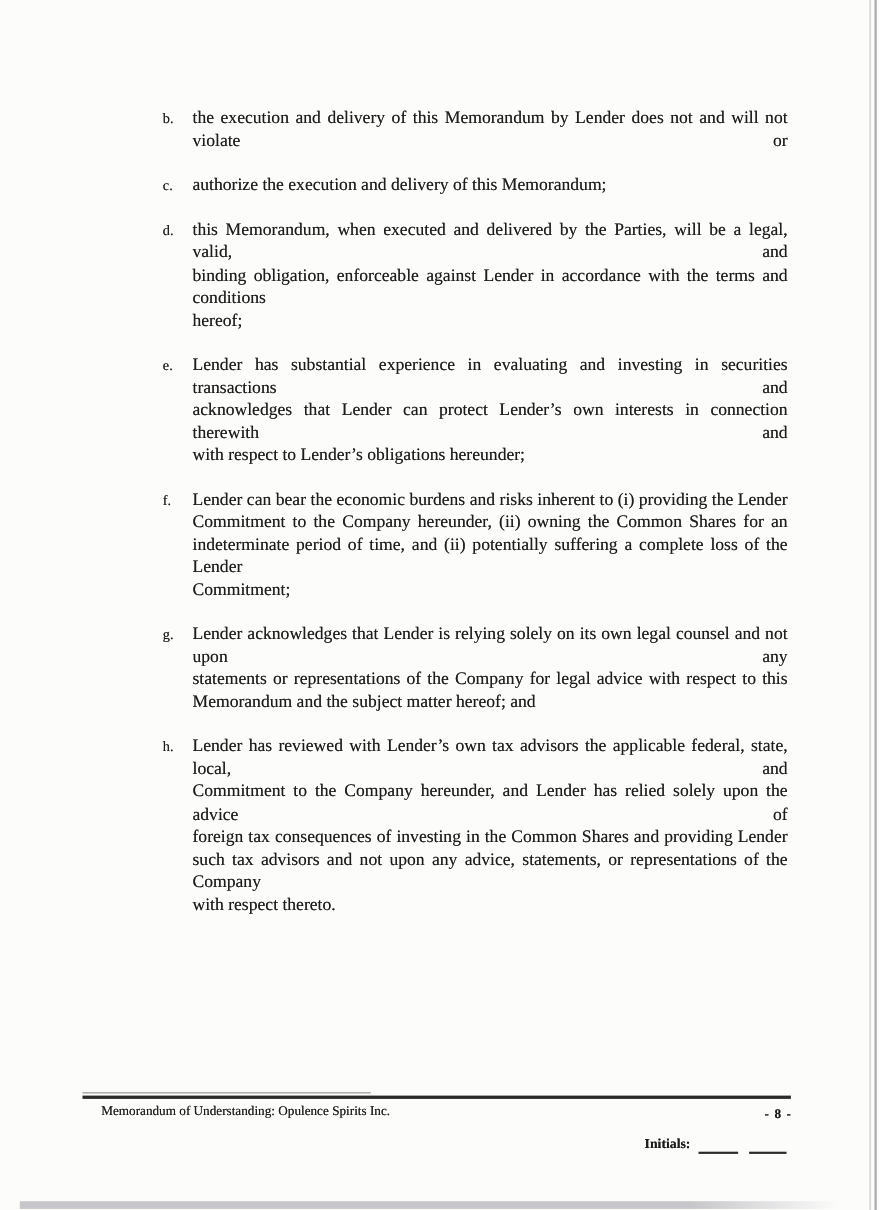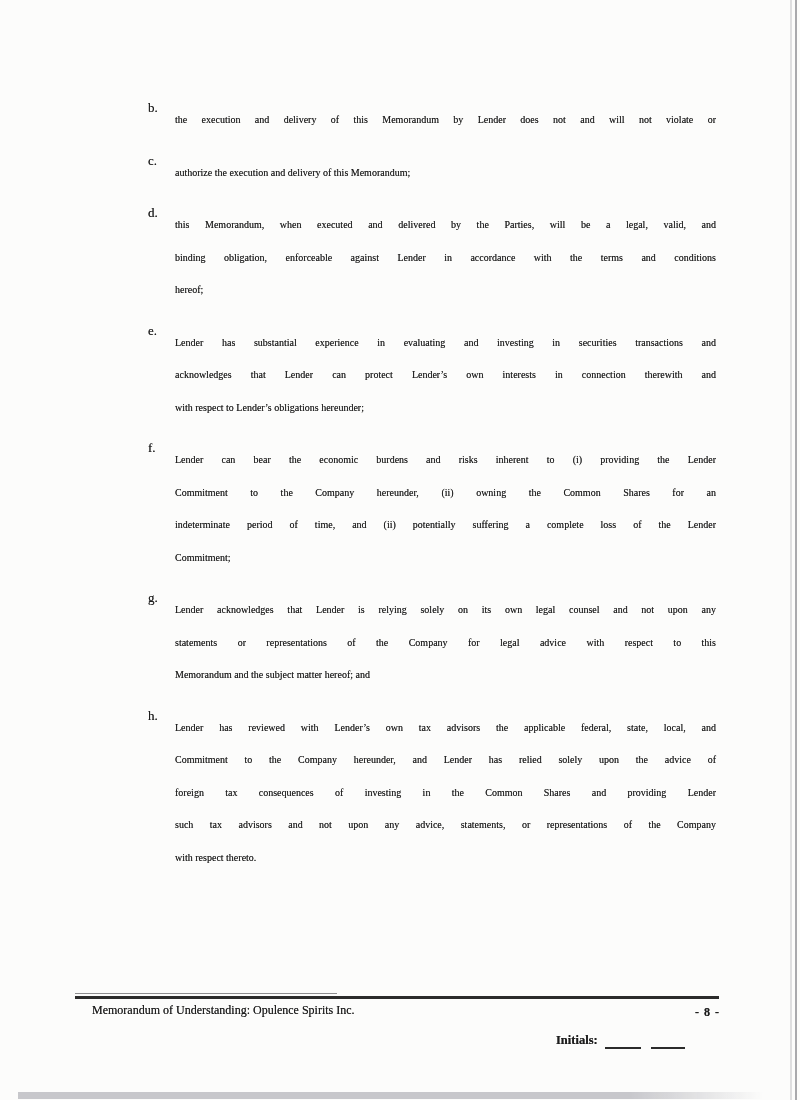--- a/index.html
+++ b/index.html
@@ -21,26 +21,25 @@
   }
   .item { display: flex; margin-bottom: 20px; }
   .letter {
     flex: 0 0 27px;
     font-size: 13px;
     line-height: 20.5px;
     text-shadow: 0 0 0.6px rgba(20,20,20,0.65);
   }
   .body { flex: 0 0 541px; width: 541px; }
   .line {
-    font-size: 10px;
+    font-size: 16px;
     line-height: 20.5px;
     text-align: justify;
     text-align-last: justify;
     text-shadow: 0 0 0.6px rgba(20,20,20,0.65);
-    margin-top: 12px;
   }
   .line.last { text-align-last: left; }
 
   
   .footer-rule2 {
     position: absolute; left: 75px; top: 993px;
     width: 262px; height: 1px;
     background: #8e8e90;
   }
   .footer-rule {
@@ -53,21 +52,21 @@
     font-size: 12px; font-weight: normal;
     text-shadow: 0 0 0.6px rgba(10,10,10,0.7);
   }
   .page-number {
     position: absolute; left: 678px; top: 1005px; width: 42px;
     font-size: 12px; font-weight: bold; text-align: right;
     letter-spacing: 1px;
     text-shadow: 0 0 0.6px rgba(10,10,10,0.7);
   }
   .initials-row {
-    position: absolute; left: 556px; top: 1032px;
+    position: absolute; left: 586px; top: 1032px;
     display: flex; align-items: flex-start;
   }
   .initials-label {
     font-size: 12.5px; font-weight: bold;
     line-height: 17px;
     text-shadow: 0 0 0.6px rgba(10,10,10,0.7);
   }
   .initials-blank {
     display: inline-block;
     width: 36px; height: 15px;

